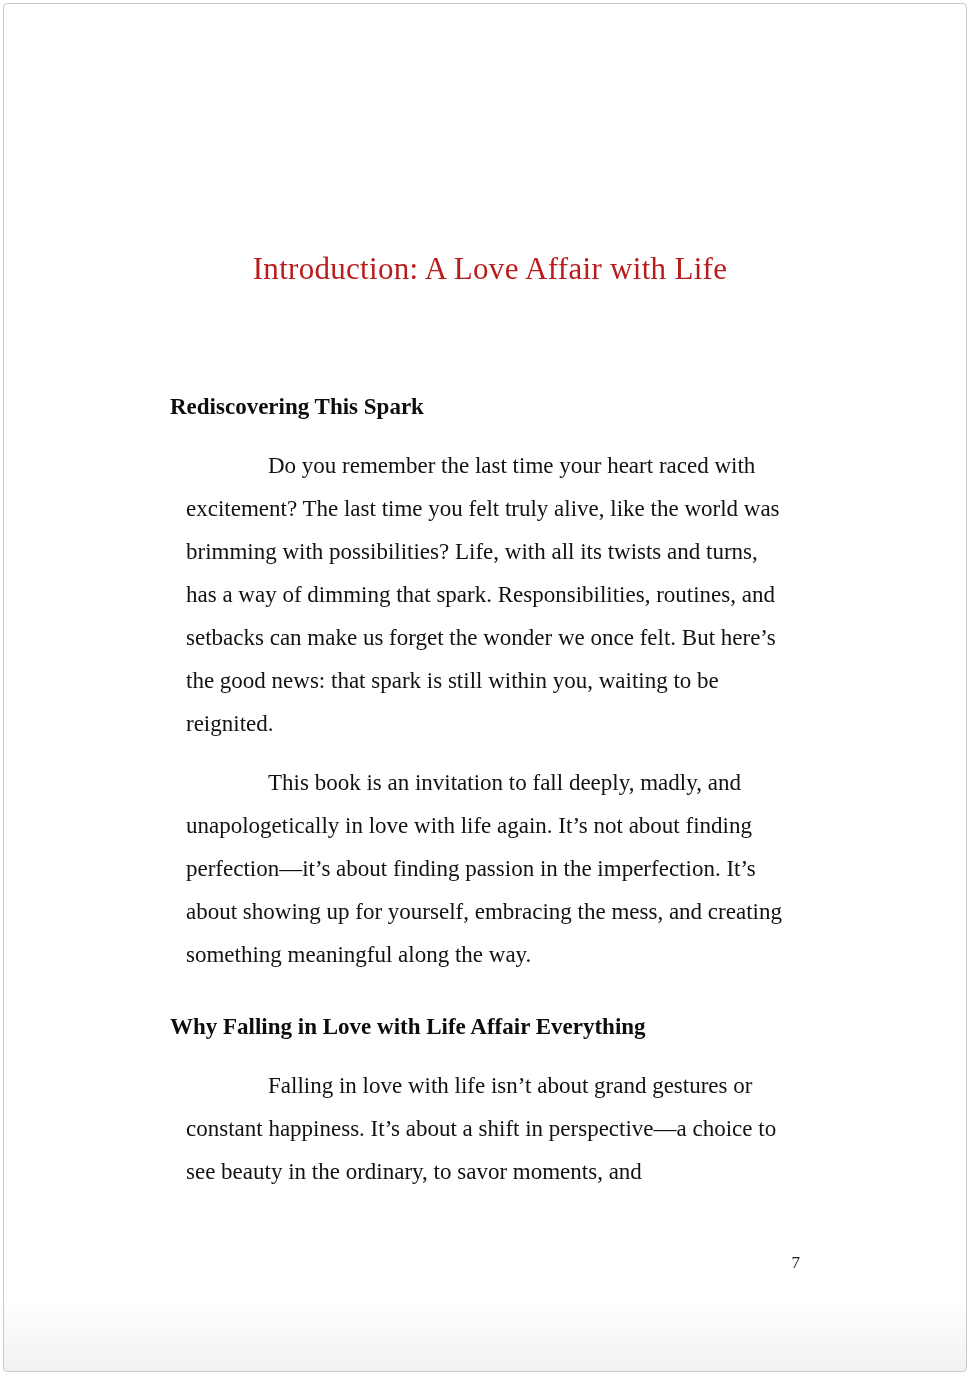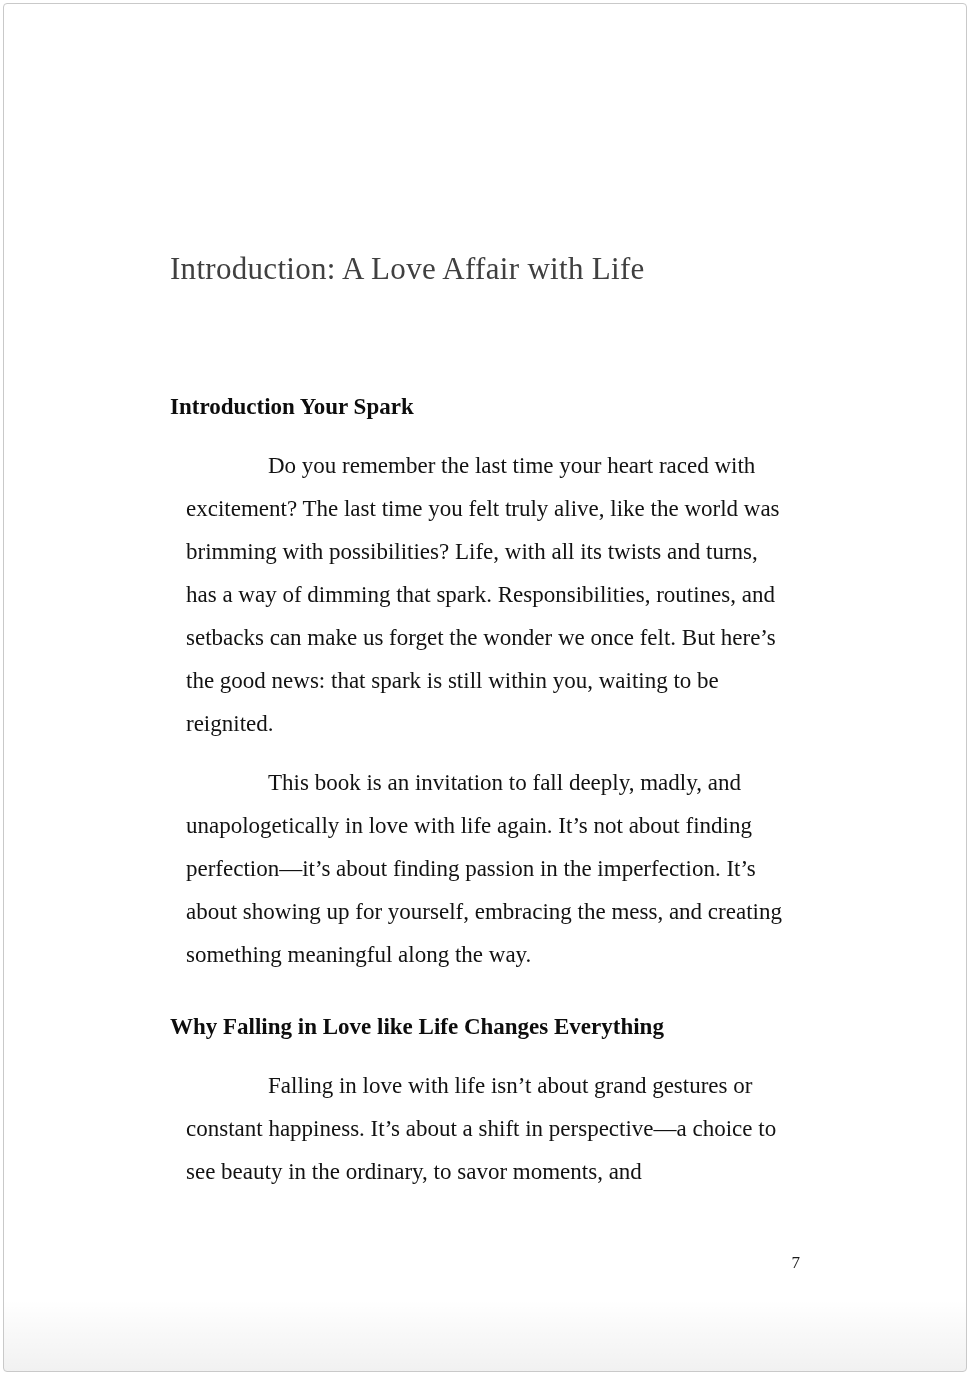--- a/index.html
+++ b/index.html
@@ -37,26 +37,26 @@
   }
   .content {
     position: absolute;
     top: 0;
     left: 166px;
     width: 640px;
     padding-top: 245px;
   }
   .doc-title {
     margin: 0;
-    text-align: left;
+    text-align: center;
     font-size: 31px;
     font-weight: 400;
     line-height: 40px;
     letter-spacing: 0.3px;
-    color: #404040;
+    color: #b91c1c;
   }
   .section-heading {
     margin: 0;
     font-size: 23px;
     font-weight: 700;
     line-height: 43px;
     color: #0d0d0d;
   }
   .section-1 .section-heading { margin-top: 96px; }
   .section-2 .section-heading { margin-top: 29px; }
@@ -80,27 +80,27 @@
 </head>
 <body>
 
 <div class="page">
 
   <div class="content">
 
     <h1 class="doc-title">Introduction: A Love Affair with Life</h1>
 
     <div class="section section-1">
-      <h2 class="section-heading">Introduction Your Spark</h2>
+      <h2 class="section-heading">Rediscovering This Spark</h2>
       <p>Do you remember the last time your heart raced with excitement? The last time you felt truly alive, like the world was brimming with possibilities? Life, with all its twists and turns, has a way of dimming that spark. Responsibilities, routines, and setbacks can make us forget the wonder we once felt. But here’s the good news: that spark is still within you, waiting to be reignited.</p>
       <p>This book is an invitation to fall deeply, madly, and unapologetically in love with life again. It’s not about finding perfection—it’s about finding passion in the imperfection. It’s about showing up for yourself, embracing the mess, and creating something meaningful along the way.</p>
     </div>
 
     <div class="section section-2">
-      <h2 class="section-heading">Why Falling in Love like Life Changes Everything</h2>
+      <h2 class="section-heading">Why Falling in Love with Life Affair Everything</h2>
       <p>Falling in love with life isn’t about grand gestures or constant happiness. It’s about a shift in perspective—a choice to see beauty in the ordinary, to savor moments, and</p>
     </div>
 
   </div>
 
   <div class="page-number">7</div>
 
   <div class="bottom-fade"></div>
 
 </div>

